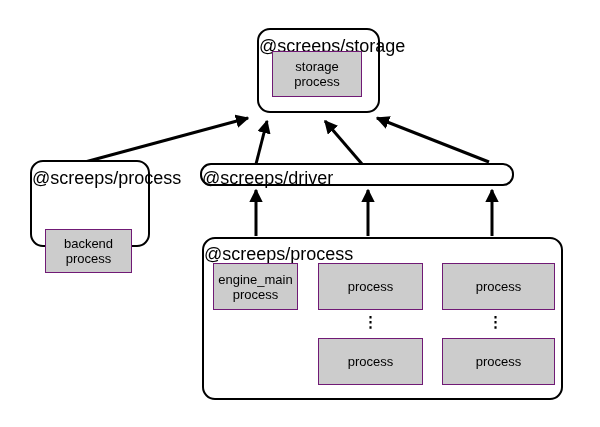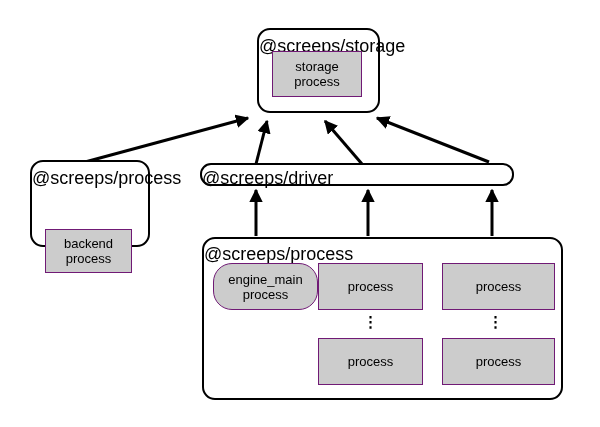--- a/index.html
+++ b/index.html
@@ -100,21 +100,21 @@
   </div>
 
   <div class="node" style="left:200px; top:163px; width:314px; height:23px; border-radius:11px;">
     <div class="node-title" style="top:3px;">@screeps/driver</div>
   </div>
 
   <div class="node" style="left:202px; top:237px; width:361px; height:163px;">
     <div class="node-title" style="top:5px;">@screeps/process</div>
   </div>
 
-  <div class="pbox" style="left:213px; top:263px; width:105px; height:47px;border-radius:19px;">
+  <div class="pbox" style="left:213px; top:263px; width:85px; height:47px;">
     <span>engine_main</span>
     <span>process</span>
   </div>
 
   <div class="pbox" style="left:318px; top:263px; width:105px; height:47px;">
     <span>process</span>
   </div>
 
   <div class="pbox" style="left:442px; top:263px; width:113px; height:47px;">
     <span>process</span>

